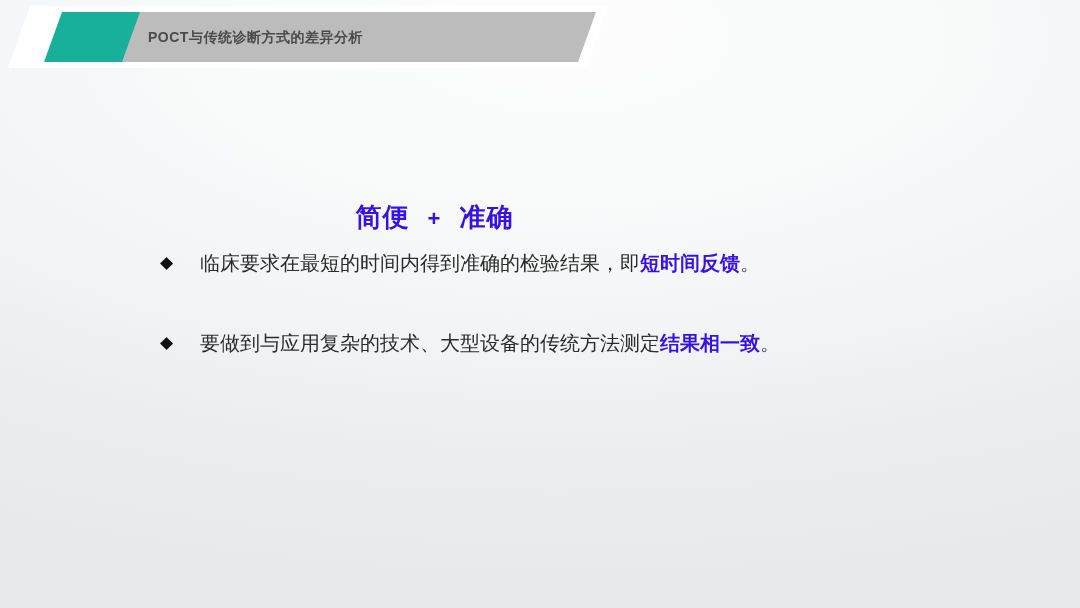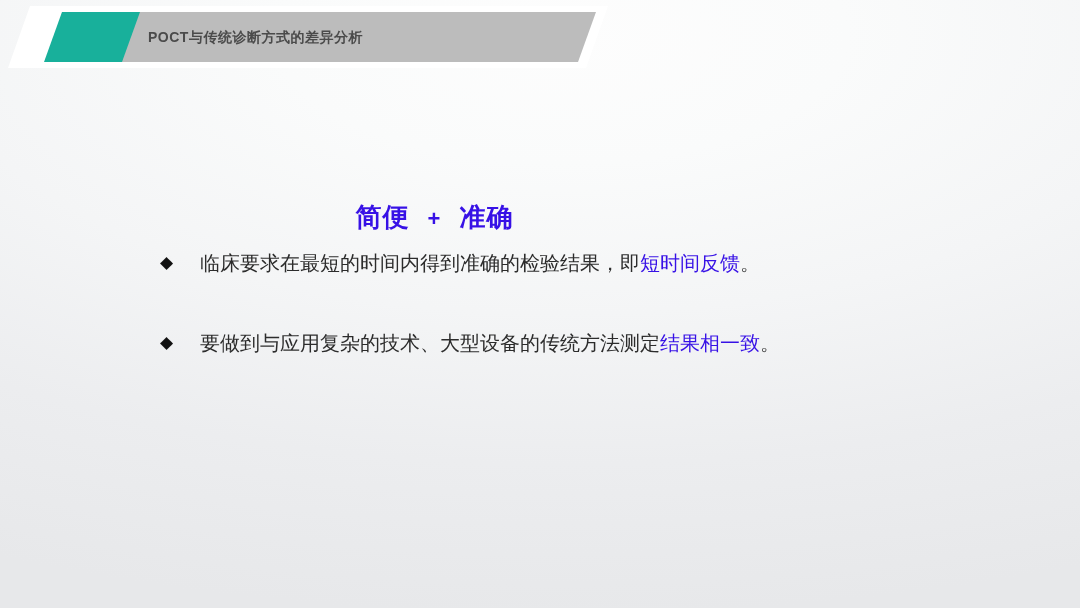--- a/index.html
+++ b/index.html
@@ -129,21 +129,21 @@
   .bullet-text {
     flex: 1 1 auto;
     font-size: 20px;
     line-height: 30px;
     color: #2c2c2c;
     white-space: nowrap;
   }
 
   .hl {
     color: #3711e6;
-    font-weight: normal;
+    font-weight: bold;
   }
 </style>
 </head>
 <body>
 
 <div class="slide">
 
   <div class="banner">
     <div class="banner-outline"></div>
     <div class="banner-teal"></div>

